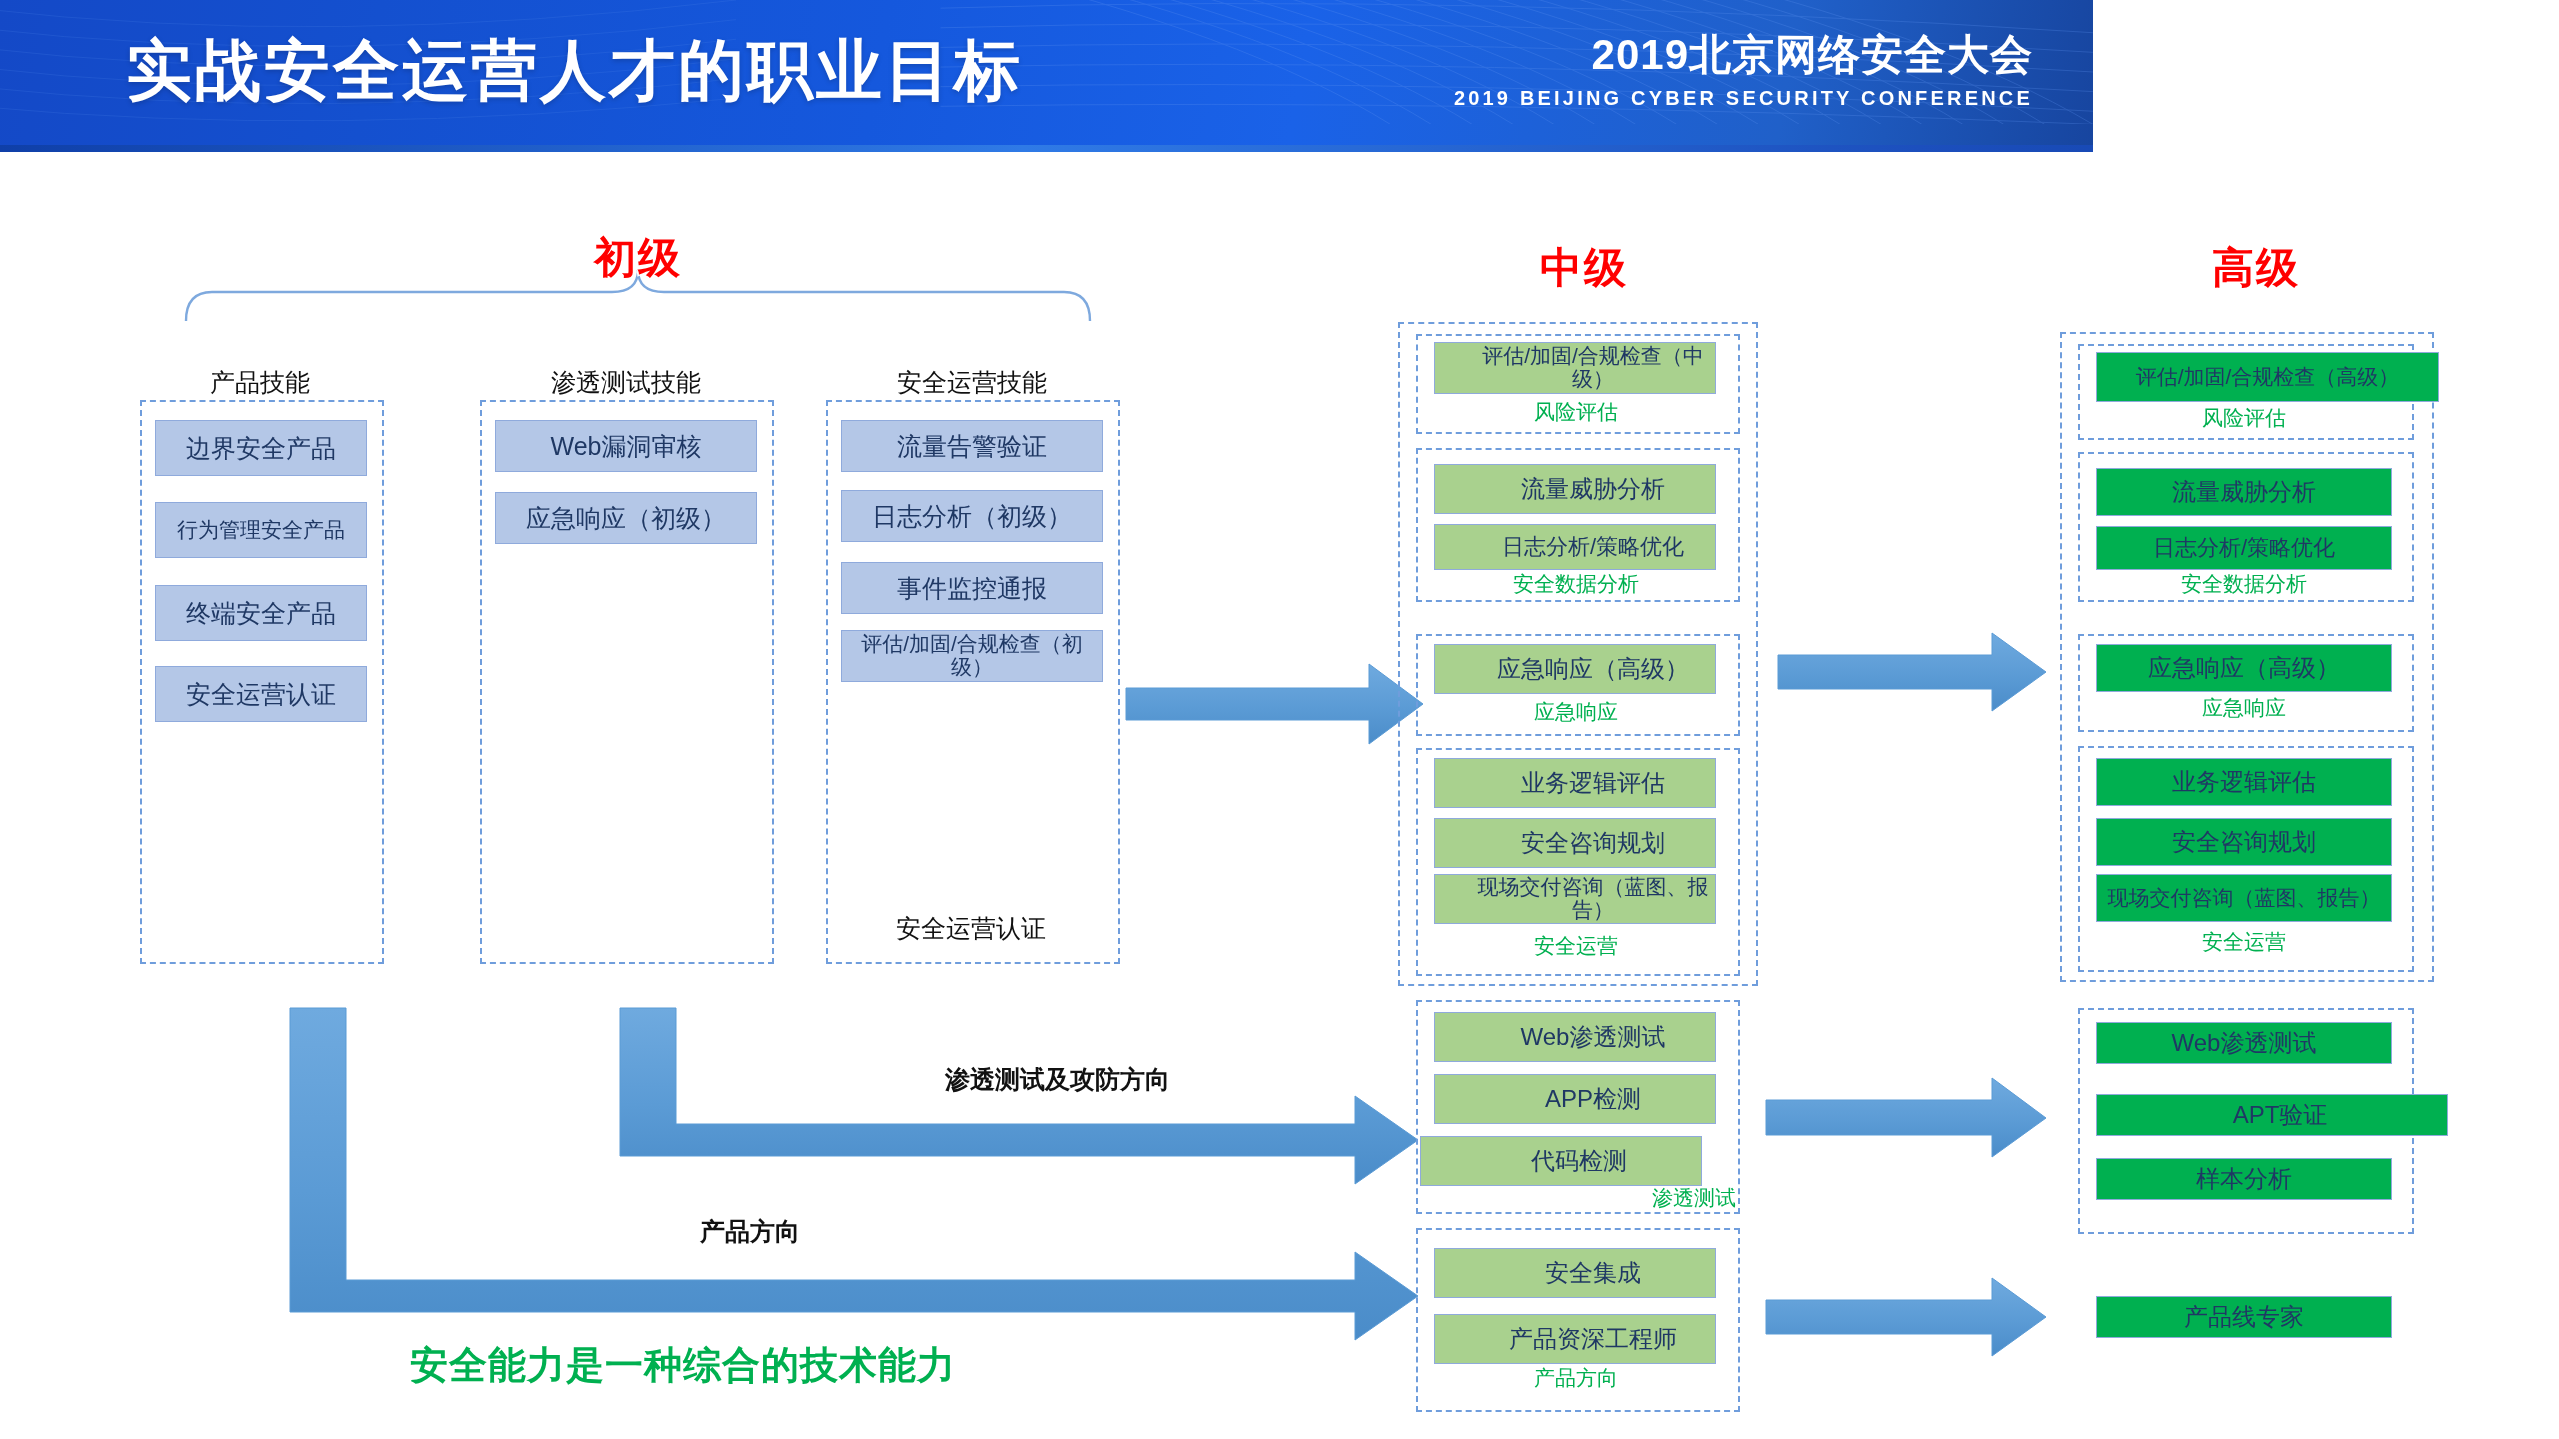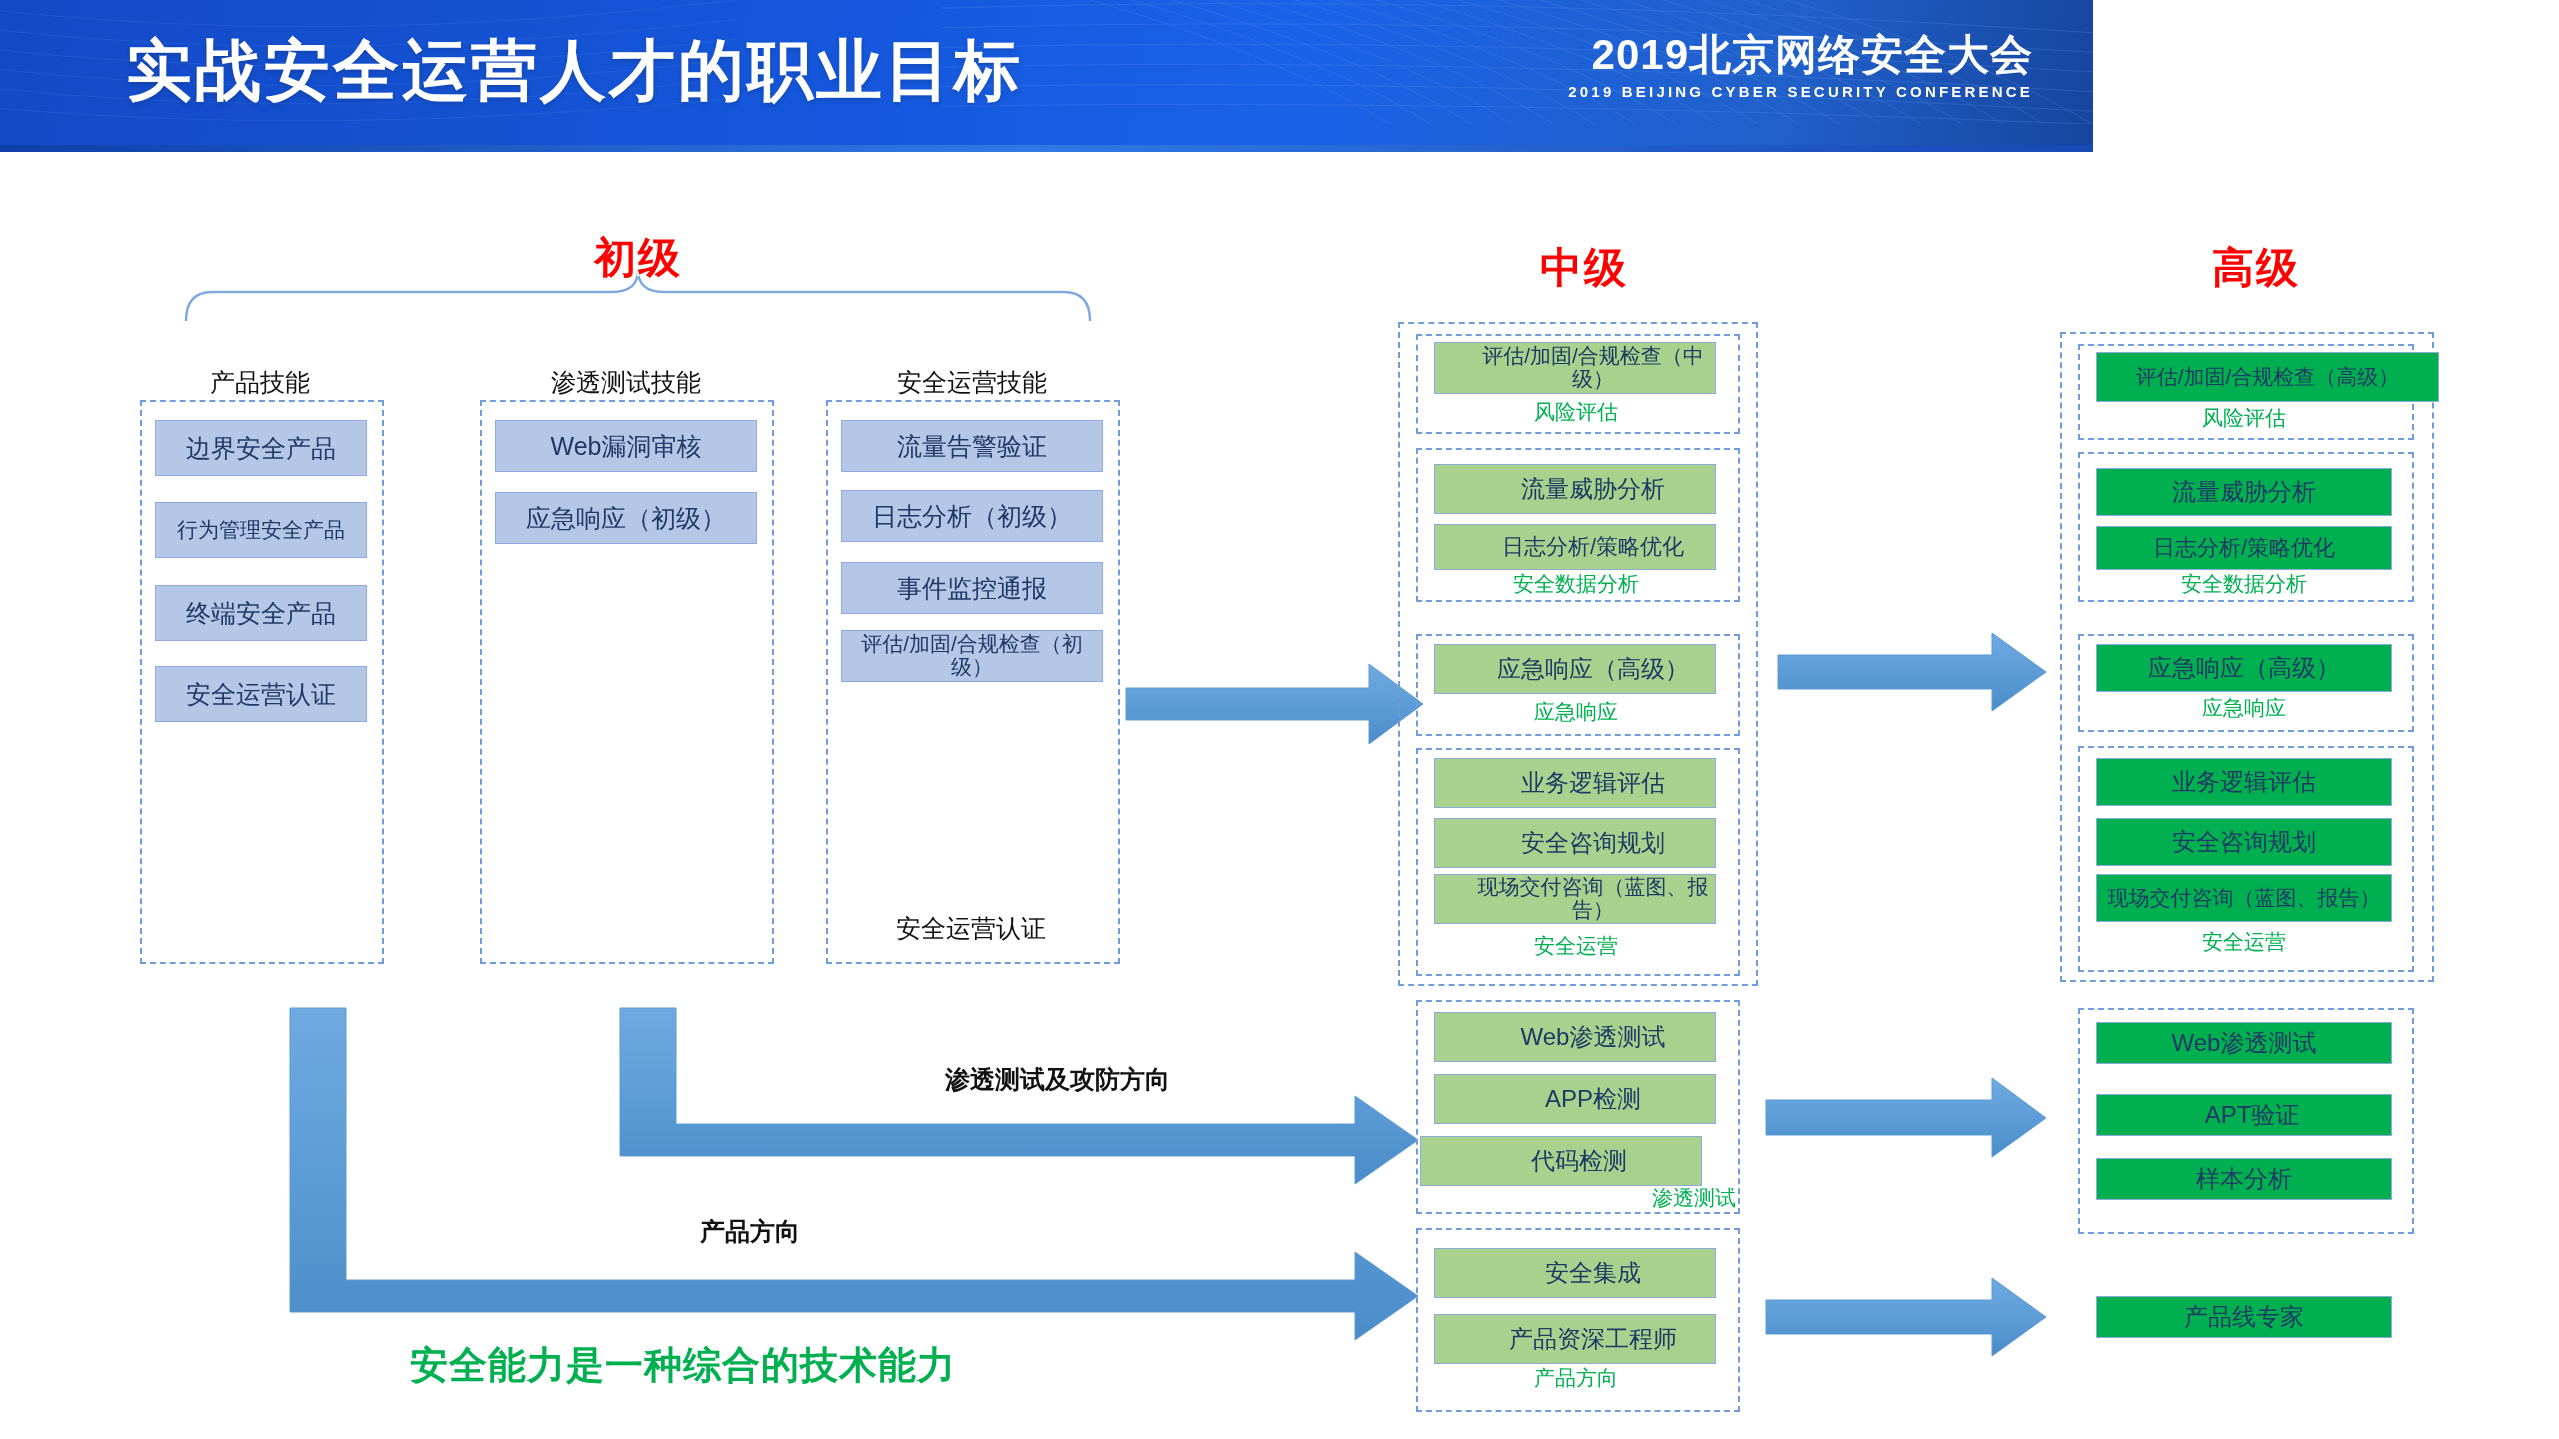--- a/index.html
+++ b/index.html
@@ -15,21 +15,21 @@
     background:linear-gradient(100deg,#1449c7 0%,#1450cf 18%,#1558dd 42%,#1a62e8 62%,#2060c9 85%,#17459f 100%);
     overflow:hidden;}
   .banner-mesh{position:absolute;inset:0;opacity:.55;}
   .banner-bottom-line{position:absolute;left:0;bottom:0;width:2559px;height:7px;
     background:linear-gradient(90deg,#0f3fa8,#2f7ae6 40%,#1c4fbd 75%,#0e3ca2);}
   .banner-title{position:absolute;left:126px;top:22px;color:#ffffff;
     font-size:66px;font-weight:bold;letter-spacing:3px;line-height:96px;white-space:nowrap;
     text-shadow:0 2px 5px rgba(0,0,0,.18);}
   .logo{position:absolute;right:60px;top:30px;text-align:right;color:#fff;}
   .logo-main{font-size:42px;font-weight:bold;letter-spacing:1px;line-height:50px;white-space:nowrap;}
-  .logo-sub{font-size:15px;letter-spacing:3.2px;line-height:24px;margin-top:0;white-space:nowrap;
+  .logo-sub{font-size:20px;letter-spacing:3.2px;line-height:24px;margin-top:6px;white-space:nowrap;
     font-weight:bold;}
 
   
   .lvl-title{position:absolute;color:#FF0000;font-size:42px;font-weight:bold;letter-spacing:2px;
     text-align:center;white-space:nowrap;
     text-shadow:1.5px 1.5px 0 #ffffff,-1.5px -1.5px 0 #ffffff,1.5px -1.5px 0 #ffffff,-1.5px 1.5px 0 #ffffff;}
   .col-head{position:absolute;color:#111;font-size:25px;text-align:center;white-space:nowrap;}
   .dash-col{position:absolute;border:2px dashed #6f9ddc;}
   .dash-grp{position:absolute;border:2px dashed #6f9ddc;}
   .box{position:absolute;display:flex;align-items:center;justify-content:center;
@@ -192,21 +192,21 @@
   <div class="grp-label" style="left:2078px;top:694px;width:332px;">应急响应</div>
 
   <div class="dash-grp" style="left:2078px;top:746px;width:332px;height:222px;"></div>
   <div class="box box-green-high" style="left:2096px;top:758px;width:296px;height:48px;">业务逻辑评估</div>
   <div class="box box-green-high" style="left:2096px;top:818px;width:296px;height:48px;">安全咨询规划</div>
   <div class="box box-green-high" style="left:2096px;top:874px;width:296px;height:48px;font-size:21px;">现场交付咨询（蓝图、报告）</div>
   <div class="grp-label" style="left:2078px;top:928px;width:332px;">安全运营</div>
 
   <div class="dash-grp" style="left:2078px;top:1008px;width:332px;height:222px;"></div>
   <div class="box box-green-high" style="left:2096px;top:1022px;width:296px;height:42px;">Web渗透测试</div>
-  <div class="box box-green-high" style="left:2096px;top:1094px;width:296px;height:42px;padding-left:16px;">APT验证</div>
+  <div class="box box-green-high" style="left:2096px;top:1094px;width:352px;height:42px;padding-left:16px;">APT验证</div>
   <div class="box box-green-high" style="left:2096px;top:1158px;width:296px;height:42px;">样本分析</div>
 
   <div class="box box-green-high" style="left:2096px;top:1296px;width:296px;height:42px;">产品线专家</div>
 
   <div class="arrow-label" style="left:945px;top:1063px;">渗透测试及攻防方向</div>
   <div class="arrow-label" style="left:700px;top:1215px;">产品方向</div>
   <div class="tagline" style="left:410px;top:1340px;">安全能力是一种综合的技术能力</div>
 
 </div>
 

